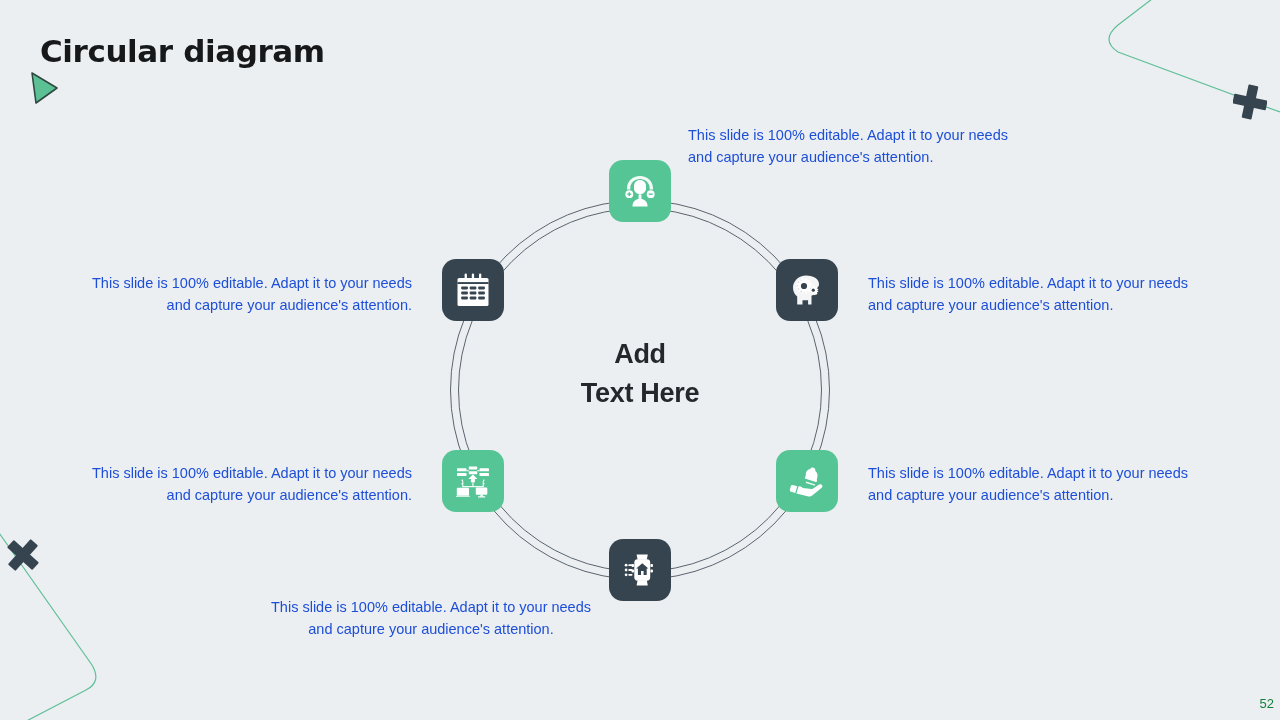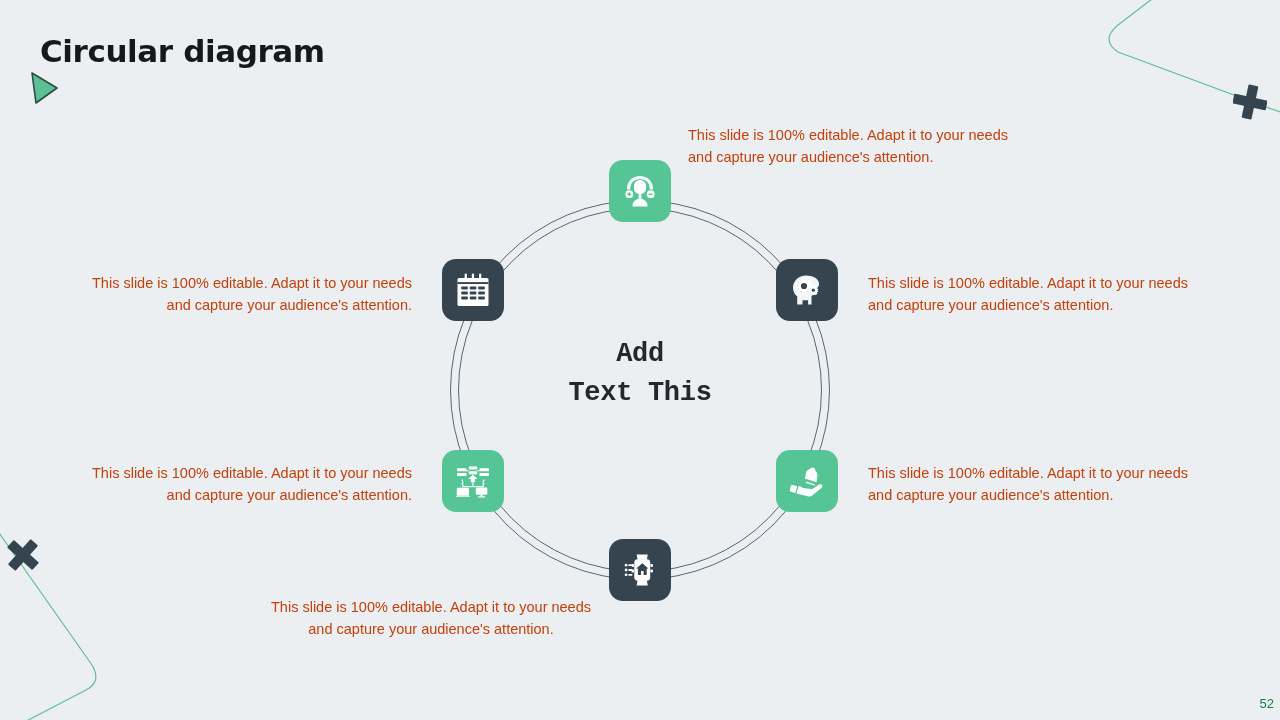--- a/index.html
+++ b/index.html
@@ -71,21 +71,21 @@
     left: 18px; top: 18px;
     width: 364px; height: 364px;
   }
 
   .center-text {
     position: absolute;
     left: 0;
     top: 145px;
     width: 400px;
     text-align: center;
-    font-family: Liberation Mono, monospace;
+    font-family: Liberation Sans, sans-serif;
     font-weight: bold;
     font-size: 27px;
     line-height: 39px;
     color: #24272b;
     letter-spacing: -0.3px;
   }
 
   
   .node {
     position: absolute;
@@ -105,21 +105,21 @@
   .node-right-lower  { left: 776px; top: 450px; }
   .node-bottom       { left: 609px; top: 539px; }
   .node-left-lower   { left: 442px; top: 450px; }
   .node-left-upper   { left: 442px; top: 259px; }
 
   
   .caption {
     position: absolute;
     font-size: 14.5px;
     line-height: 22px;
-    color: #c2410c;
+    color: #1d4ed8;
     width: 320px;
   }
   .caption.right { text-align: left; }
   .caption.left  { text-align: right; }
   .caption.center{ text-align: center; }
 
   .cap-top          { left: 688px; top: 124px; }
   .cap-right-upper  { left: 868px; top: 272px; }
   .cap-right-lower  { left: 868px; top: 462px; }
   .cap-bottom       { left: 271px; top: 596px; }
@@ -164,21 +164,21 @@
   <div class="page-title">Circular diagram</div>
   <svg class="title-triangle" viewBox="0 0 32 36">
     <path d="M4 3 L29 18 L8 33 Z" fill="#5cc095" stroke="#2f4a43" stroke-width="1.6" stroke-linejoin="round"></path>
   </svg>
 
   <div class="diagram">
     <div class="ring-outer"></div>
     <div class="ring-inner"></div>
     <div class="center-text">
       <div>Add</div>
-      <div>Text This</div>
+      <div>Text Here</div>
     </div>
   </div>
 
   <div class="node green node-top">
     <svg width="40" height="40" viewBox="0 0 40 40" fill="#ffffff">
       <path d="M20 5c-7.2 0-13 5.4-13 12.3v1.2h3.3v-1.2C10.3 11.9 14.7 8 20 8s9.7 3.9 9.7 9.3v1.2H33v-1.2C33 10.4 27.2 5 20 5z" opacity="0.92"></path>
       <path d="M14 14.5c0-3.1 2.7-5.6 6-5.6s6 2.5 6 5.6v3.1c0 3.1-2.7 5.6-6 5.6s-6-2.5-6-5.6z"></path>
       <path d="M12.5 34.8c0-4.2 3.4-7.1 7.5-7.1s7.5 2.9 7.5 7.1v.6h-15z"></path>
       <rect x="18.6" y="23.2" width="2.8" height="6" rx="1"></rect>
       <circle cx="9.3" cy="23.2" r="3.9"></circle>

